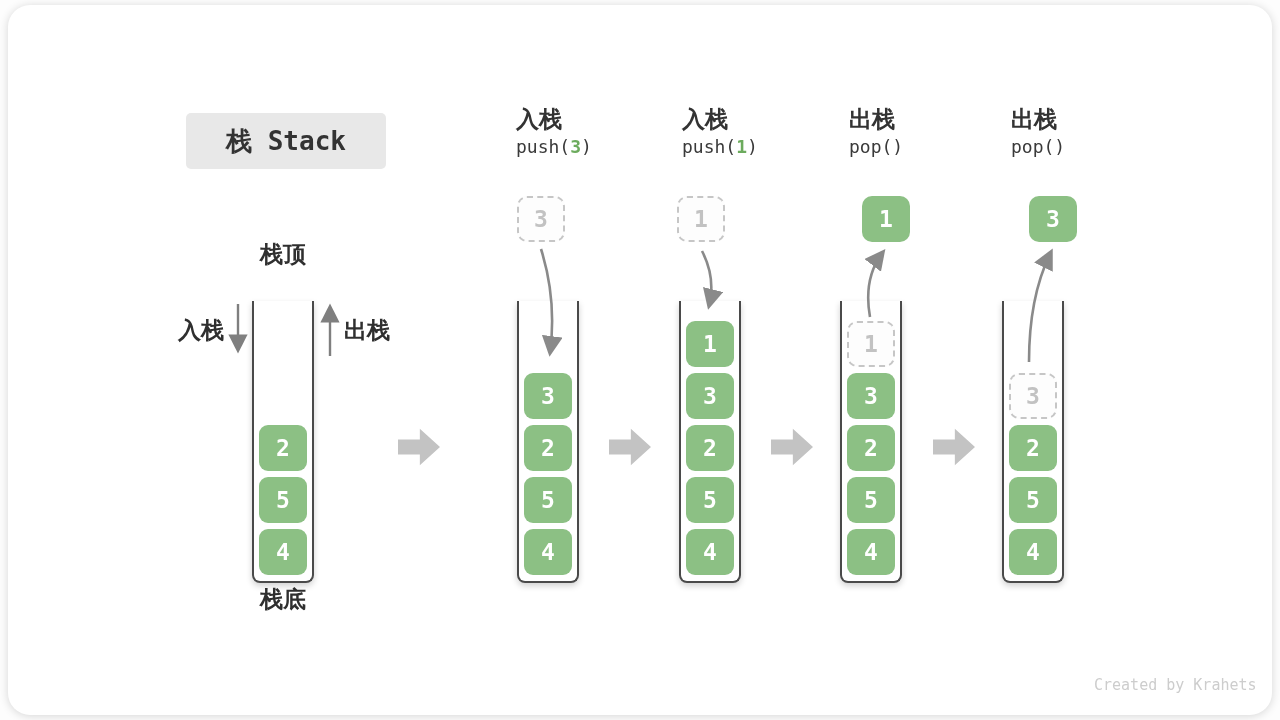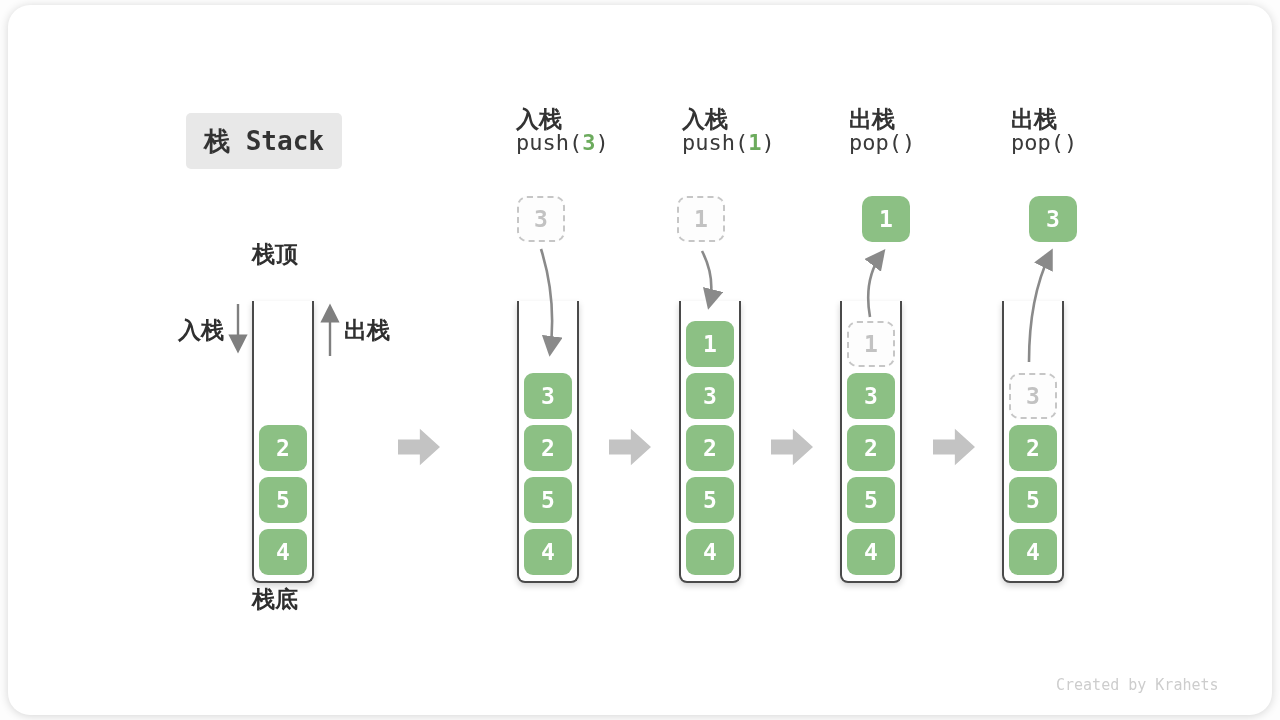--- a/index.html
+++ b/index.html
@@ -1,54 +1,54 @@
 <!DOCTYPE html>
 <html style="--cell-green: #8CC084; --code-arg-green: #6CAB5D; --arrow-gray: #8a8a8a; --block-arrow-gray: #c3c3c3; --title-bg: #e8e8e8; --ink: #333333;"><head>
 <meta charset="utf-8">
 <style>
   html,body{margin:0;padding:0;background:#fdfdfd;}
   #canvas{position:relative;width:1280px;height:720px;font-family:"Liberation Sans",sans-serif;overflow:hidden;}
   .card{position:absolute;left:8px;top:5px;right:8px;bottom:5px;background:#ffffff;border-radius:22px;
         box-shadow:0 1px 10px rgba(0,0,0,0.16);}
   
-  .title-box{position:absolute;left:186px;top:113px;width:156px;height:56px;background:var(--title-bg,#e8e8e8);
+  .title-box{position:absolute;left:186px;top:113px;width:200px;height:56px;background:var(--title-bg,#e8e8e8);
         border-radius:5px;display:flex;align-items:center;justify-content:center;
         font-family:"DejaVu Sans Mono",monospace;font-weight:bold;font-size:26px;color:var(--ink,#333);}
   
   .stage-header{position:absolute;top:108px;color:var(--ink,#333);}
   .hdr-cn{font-weight:bold;font-size:23px;line-height:1;}
-  .hdr-code{margin-top:1px;font-family:"DejaVu Sans Mono",monospace;font-size:22px;line-height:1;color:#3a3a3a;}
+  .hdr-code{margin-top:7px;font-family:"DejaVu Sans Mono",monospace;font-size:18px;line-height:1;color:#3a3a3a;}
   .hdr-code .arg{color:var(--code-arg-green,#6CAB5D);font-weight:bold;}
   
   .stack-container{position:absolute;top:301px;width:62px;height:282px;box-sizing:border-box;background:#fff;
         border-left:2px solid #4a4a4a;border-right:2px solid #4a4a4a;border-bottom:2px solid #4a4a4a;
         border-radius:0 0 8px 8px;box-shadow:0 3px 6px rgba(0,0,0,0.18);
         display:flex;flex-direction:column;justify-content:flex-end;align-items:center;gap:6px;padding-bottom:6px;}
   .cell{width:48px;height:46px;flex:0 0 46px;border-radius:9px;background:var(--cell-green,#8CC084);
         color:#fff;font-family:"DejaVu Sans Mono",monospace;font-weight:bold;font-size:23px;
         display:flex;align-items:center;justify-content:center;}
   .ghost-cell{width:48px;height:46px;flex:0 0 46px;box-sizing:border-box;border:2px dashed #c6c6c6;border-radius:10px;
         background:#fdfdfd;color:#c2c2c2;font-family:"DejaVu Sans Mono",monospace;font-weight:bold;font-size:23px;
         display:flex;align-items:center;justify-content:center;}
   
   .float-box{position:absolute;top:196px;width:48px;height:46px;box-sizing:border-box;border-radius:10px;
         font-family:"DejaVu Sans Mono",monospace;font-weight:bold;font-size:23px;
         display:flex;align-items:center;justify-content:center;}
   .float-box.dashed{border:2px dashed #c6c6c6;background:#fdfdfd;color:#c2c2c2;}
   .float-box.solid{background:var(--cell-green,#8CC084);color:#fff;}
   
   .lbl{position:absolute;font-weight:bold;font-size:23px;color:#2f2f2f;line-height:1;}
-  .lbl-center{width:62px;}
+  .lbl-center{width:62px;text-align:center;}
   
   .block-arrow{position:absolute;top:428px;width:42px;height:38px;background:var(--block-arrow-gray,#c3c3c3);
         clip-path:polygon(0 30%,52% 30%,52% 2%,100% 50%,52% 98%,52% 70%,0 70%);}
   
   #arrow-layer{position:absolute;left:0;top:0;pointer-events:none;}
   
-  .watermark{position:absolute;left:1056px;top:676px;font-family:"DejaVu Sans Mono",monospace;
+  .watermark{position:absolute;left:1094px;top:676px;font-family:"DejaVu Sans Mono",monospace;
         font-size:15px;color:#cdcdcd;}
 </style>
 </head>
 <body>
 
 <div id="canvas">
   <div class="card"></div>
 
   <div class="title-box">
     <span>栈 Stack</span>

